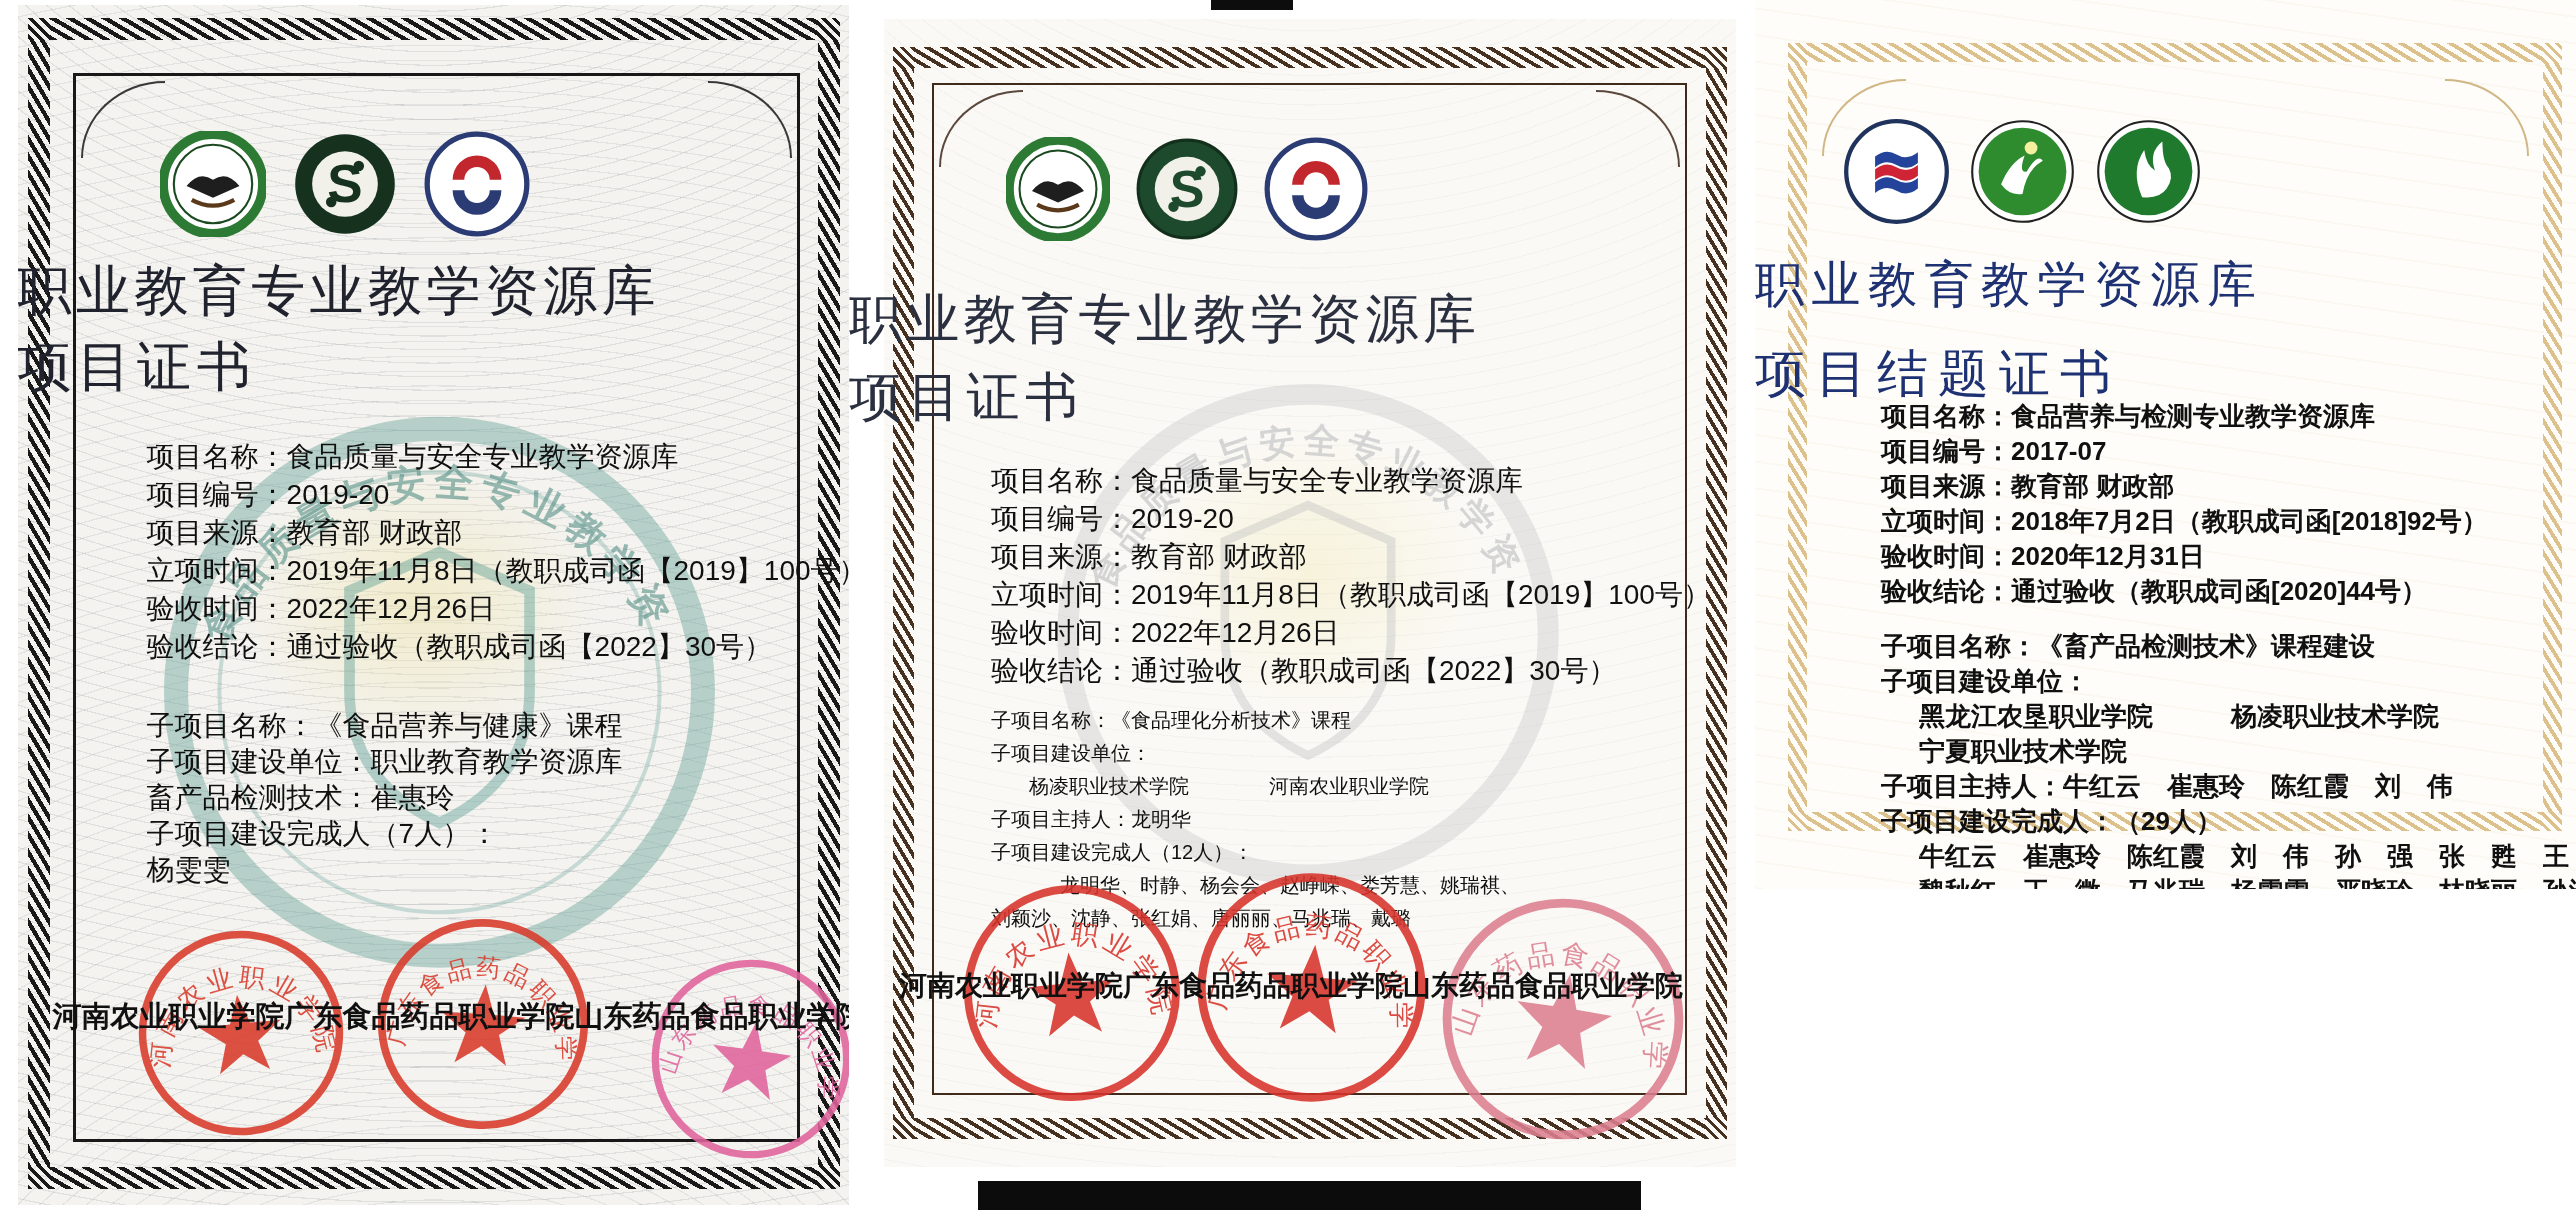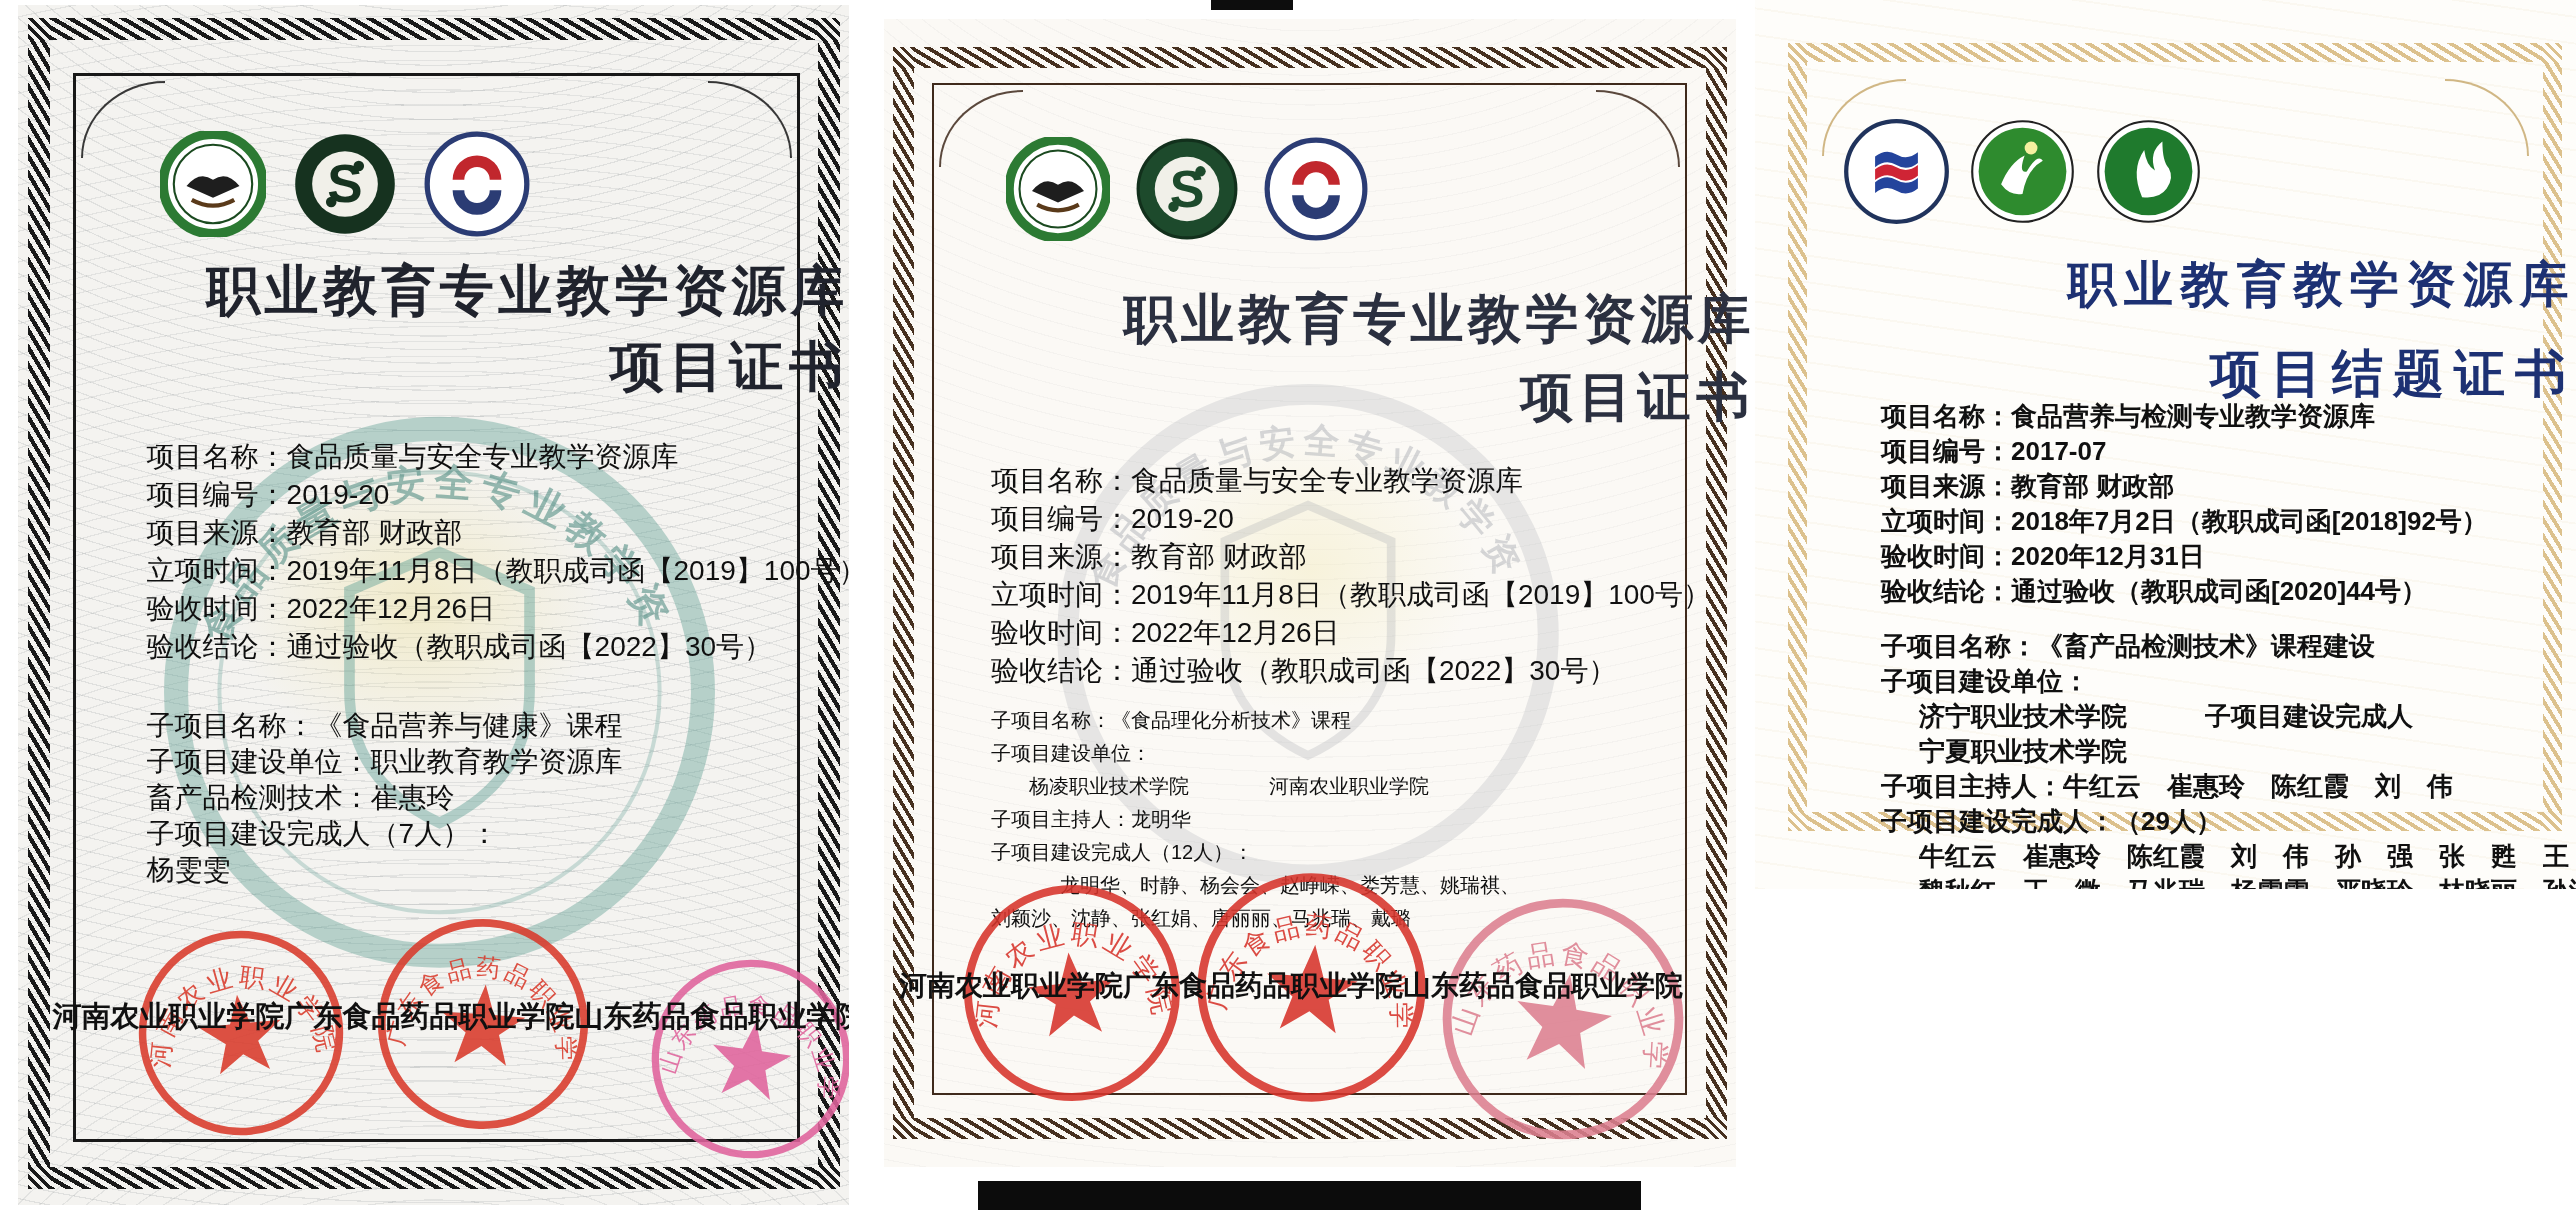--- a/index.html
+++ b/index.html
@@ -44,21 +44,21 @@
   
   .innerf::before, .innerf::after { content:""; position:absolute; top:5px; width:82px; height:75px;
     border-top:2.5px solid currentColor; opacity:.85; }
   .innerf::before { left:5px; border-left:2.5px solid currentColor; border-top-left-radius:100% 100%; }
   .innerf::after  { right:5px; border-right:2.5px solid currentColor; border-top-right-radius:100% 100%; }
   #cert1 .innerf { color:#181818; } #cert2 .innerf { color:#3f2a1c; } #cert3 .innerf { color:#c9ab71; }
 
   .logos { position:absolute; display:flex; align-items:center; }
   .logos svg { display:block; }
 
-  .t1, .t2 { position:absolute; left:0; right:0; text-align:right; font-weight:700; }
+  .t1, .t2 { position:absolute; left:0; right:0; text-align:left; font-weight:400; }
   #cert1 .t1 { top:250px; font-size:54px; letter-spacing:4.4px; color:#20232d; }
   #cert1 .t2 { top:326px; font-size:54px; letter-spacing:5.7px; color:#20232d; }
   #cert2 .t1 { top:284px; font-size:53px; letter-spacing:4.4px; color:#2b3040; }
   #cert2 .t2 { top:362px; font-size:53px; letter-spacing:5.7px; color:#2b3040; }
   #cert3 .t1 { top:252px; font-size:49px; letter-spacing:7.5px; color:#1d3173; }
   #cert3 .t2 { top:340px; font-size:51px; letter-spacing:10px; color:#1d3173; }
 
   .fields, .subs { position:absolute; color:#101010; }
   #cert1 .fields { top:433px; left:129px; right:63px; font-size:28px; line-height:38px; }
   #cert1 .subs   { top:703px; left:129px; right:50px;  font-size:28px; line-height:36px; }
@@ -301,21 +301,21 @@
         <div class="row">项目名称：食品营养与检测专业教学资源库</div>
         <div class="row">项目编号：2017-07</div>
         <div class="row">项目来源：教育部 财政部</div>
         <div class="row">立项时间：2018年7月2日（教职成司函[2018]92号）</div>
         <div class="row">验收时间：2020年12月31日</div>
         <div class="row">验收结论：通过验收（教职成司函[2020]44号）</div>
       </div>
       <div class="subs">
         <div class="row">子项目名称：《畜产品检测技术》课程建设</div>
         <div class="row">子项目建设单位：</div>
-        <div class="row indent-s">济宁职业技术学院　　　子项目建设完成人</div>
+        <div class="row indent-s">黑龙江农垦职业学院　　　杨凌职业技术学院</div>
         <div class="row indent-s">宁夏职业技术学院</div>
         <div class="row">子项目主持人：牛红云　崔惠玲　陈红霞　刘　伟</div>
         <div class="row">子项目建设完成人：（29人）</div>
         <div class="row indent-s">牛红云　崔惠玲　陈红霞　刘　伟　孙　强　张　甦　王　冰　杜璋璋</div>
         <div class="row indent-s">魏秋红　王　微　马兆瑞　杨雯雯　严晓玲　林晓丽　孙洁心　吕广英</div>
         <div class="row indent-s">姜　曼　张　蕾　刘深勇　马川兰　张　伟　吴秀玲　余健霞　石冬霞</div>
         <div class="row indent-s">徐　瑞　张赫宇　纳　嵘　韩文凤　王　涛</div>
       </div>
       <div class="school-row">
         <span>杨凌职业技术学院</span>

